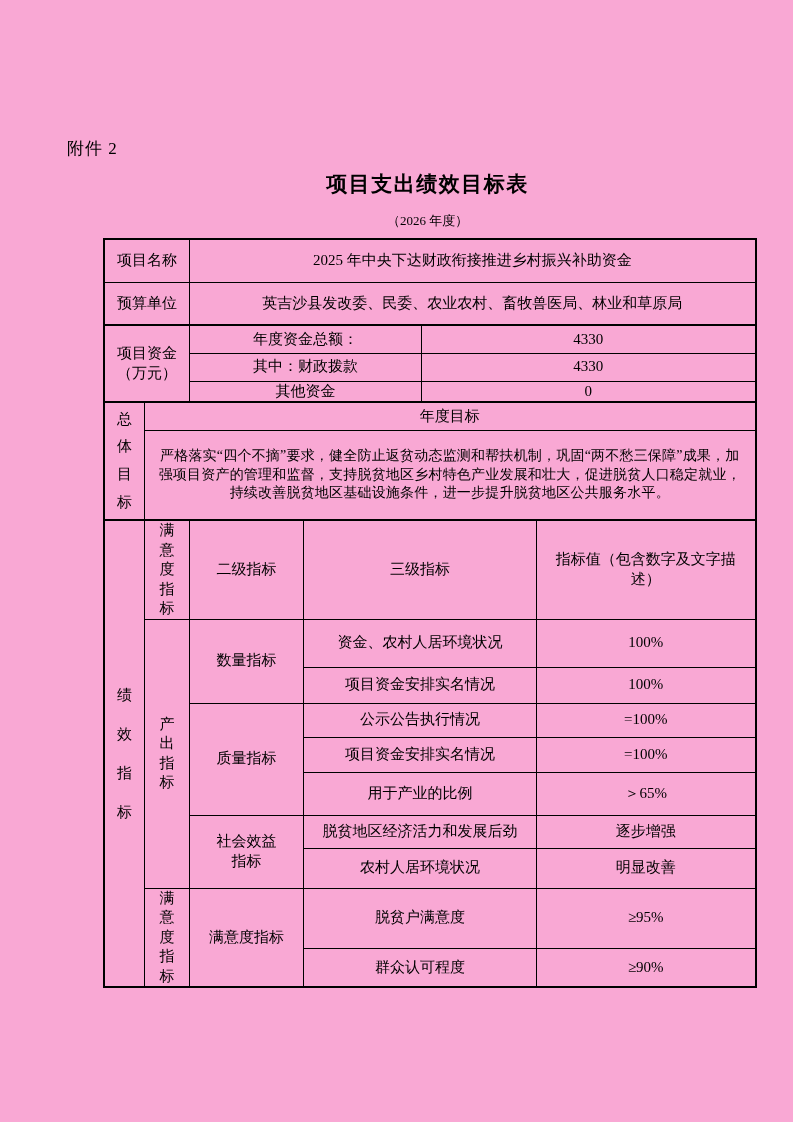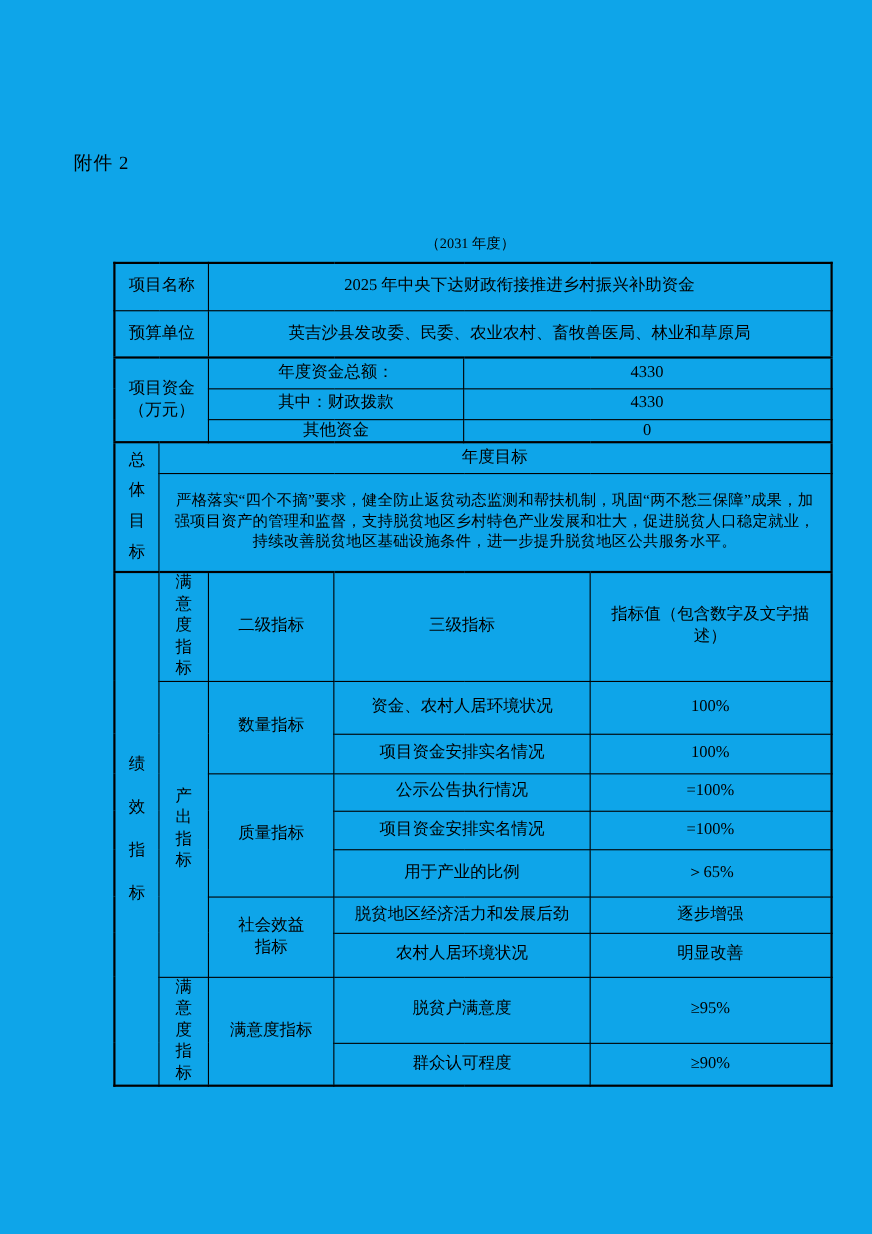--- a/index.html
+++ b/index.html
@@ -3,21 +3,21 @@
 <meta charset="utf-8">
 <style>
   * { box-sizing: border-box; }
   html, body { margin: 0; padding: 0; }
   body {
     width: 793px; height: 1122px;
     background: #ffffff;
     color: #000000;
     font-family: "Liberation Serif", "DejaVu Serif", serif;
   }
-  .sheet { position: relative; width: 793px; height: 1122px; background: #0ea5e9; overflow: hidden; text-decoration: underline; }
+  .sheet { position: relative; width: 793px; height: 1122px; background: #f9a8d4; overflow: hidden; text-decoration: underline; }
 
   .attachment {
     position: absolute; left: 67px; top: 137px;
     font-size: 17px; letter-spacing: 1px;
   }
   .doc-title {
     position: absolute; left: 103px; top: 170px; width: 649px;
     text-align: center; font-size: 21px; font-weight: bold; letter-spacing: 1.5px;
   }
   .doc-subtitle {
@@ -58,21 +58,22 @@
     line-height: 29px;
     letter-spacing: 0.2px;
   }
 </style>
 </head>
 <body>
 
 <div class="sheet">
 
   <div class="attachment">附件 2</div>
-  <div class="doc-subtitle">（2031 年度）</div>
+  <div class="doc-title">项目支出绩效目标表</div>
+  <div class="doc-subtitle">（2026 年度）</div>
 
   <table class="main">
     <colgroup>
       <col style="width:38px">
       <col style="width:45px">
       <col style="width:114px">
       <col style="width:118px">
       <col style="width:115px">
       <col style="width:219px">
     </colgroup>

